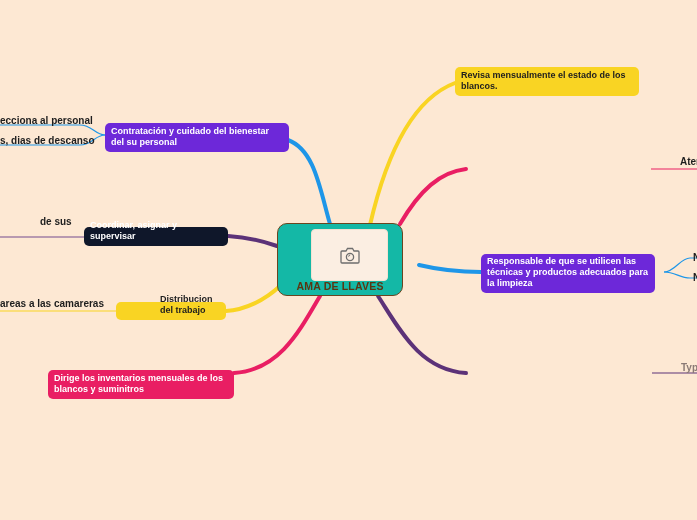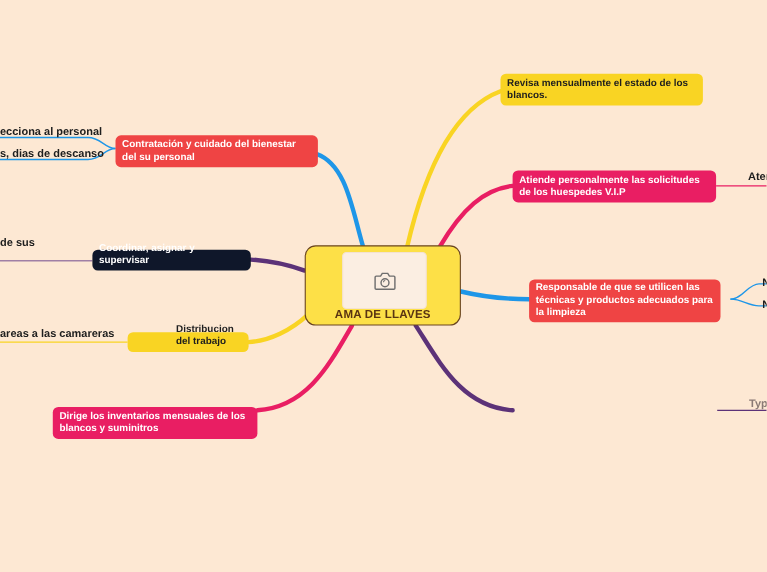--- a/index.html
+++ b/index.html
@@ -19,38 +19,38 @@
       font-size: 9px;
       line-height: 11px;
       padding: 4px 6px;
       box-sizing: border-box;
       display: flex; align-items: flex-end;
       cursor: pointer;
     }
     .node span { display: block; }
     .yellow { background: #f9d423; color: #1e1e1e; }
     .pink { background: #e91e63; }
-    .blue { background: #ef4444; }
+    .blue { background: #6d28d9; }
     .purple { background: #0f172a; }
     .leaf {
       position: absolute;
       font-size: 10px;
       font-weight: bold;
       color: #1e1e1e;
       white-space: nowrap;
       line-height: 9px;
     }
     .leaf.grey { color: #8a7a75; }
     #central {
       position: absolute;
-      left: 277px; top: 223px; width: 142px; height: 73px;
+      left: 277px; top: 223px; width: 126px; height: 73px;
       box-sizing: border-box;
       border: 1.5px solid #6a4520;
       border-radius: 10px;
-      background: #fde047;
+      background: #14b8a6;
     }
     #central .img-box {
       position: absolute; left: 33px; top: 5px; width: 75px; height: 50px;
       background: #fbeee2; border-radius: 4px;
       border: 1px solid #f4e2d1;
       display: flex; align-items: center; justify-content: center;
     }
     #central .title {
       position: absolute; left: 0; right: 0; top: 56px;
       text-align: center;
@@ -94,23 +94,20 @@
         <path d="M8.6,9.6 A1.6,1.6 0 0 1 10.2,8" fill="none" stroke="#6e6e6e" stroke-width="1"></path>
       </svg>
     </div>
     <div class="title">AMA DE LLAVES</div>
   </div>
 
   <div class="node yellow" style="left:455px; top:67px; width:184px; height:29px;">
     <span>Revisa mensualmente el estado de los blancos.</span>
   </div>
 
-  <div class="node pink" style="left:466px; top:155px; width:185px; height:29px;">
-    <span>Atiende personalmente las solicitudes de los huespedes V.I.P</span>
-  </div>
 
   <div class="node blue" style="left:481px; top:254px; width:174px; height:39px;">
     <span>Responsable de que se utilicen las técnicas y productos adecuados para la limpieza</span>
   </div>
 
 
   <div class="leaf" style="left:680px; top:157px;">Aten</div>
   <div class="leaf" style="left:693px; top:253px;">N</div>
   <div class="leaf" style="left:693px; top:273px;">N</div>
   <div class="leaf grey" style="left:681px; top:363px;">Type</div>
@@ -126,16 +123,16 @@
   <div class="node yellow" style="left:116px; top:302px; width:110px; height:18px;padding-left:44px;">
     <span>Distribucion del trabajo</span>
   </div>
 
   <div class="node pink" style="left:48px; top:370px; width:186px; height:29px;">
     <span>Dirige los inventarios mensuales de los blancos y suminitros</span>
   </div>
 
   <div class="leaf" style="left:0px; top:116px;">ecciona al personal</div>
   <div class="leaf" style="left:0px; top:136px;">s, dias de descanso</div>
-  <div class="leaf" style="left:0px; top:217px;">de sus</div>
+  <div class="leaf" style="left:0px; top:217px;padding-left:40px;">de sus</div>
   <div class="leaf" style="left:0px; top:299px;">areas a las camareras</div>
 
 </div>
 
 </body></html>

